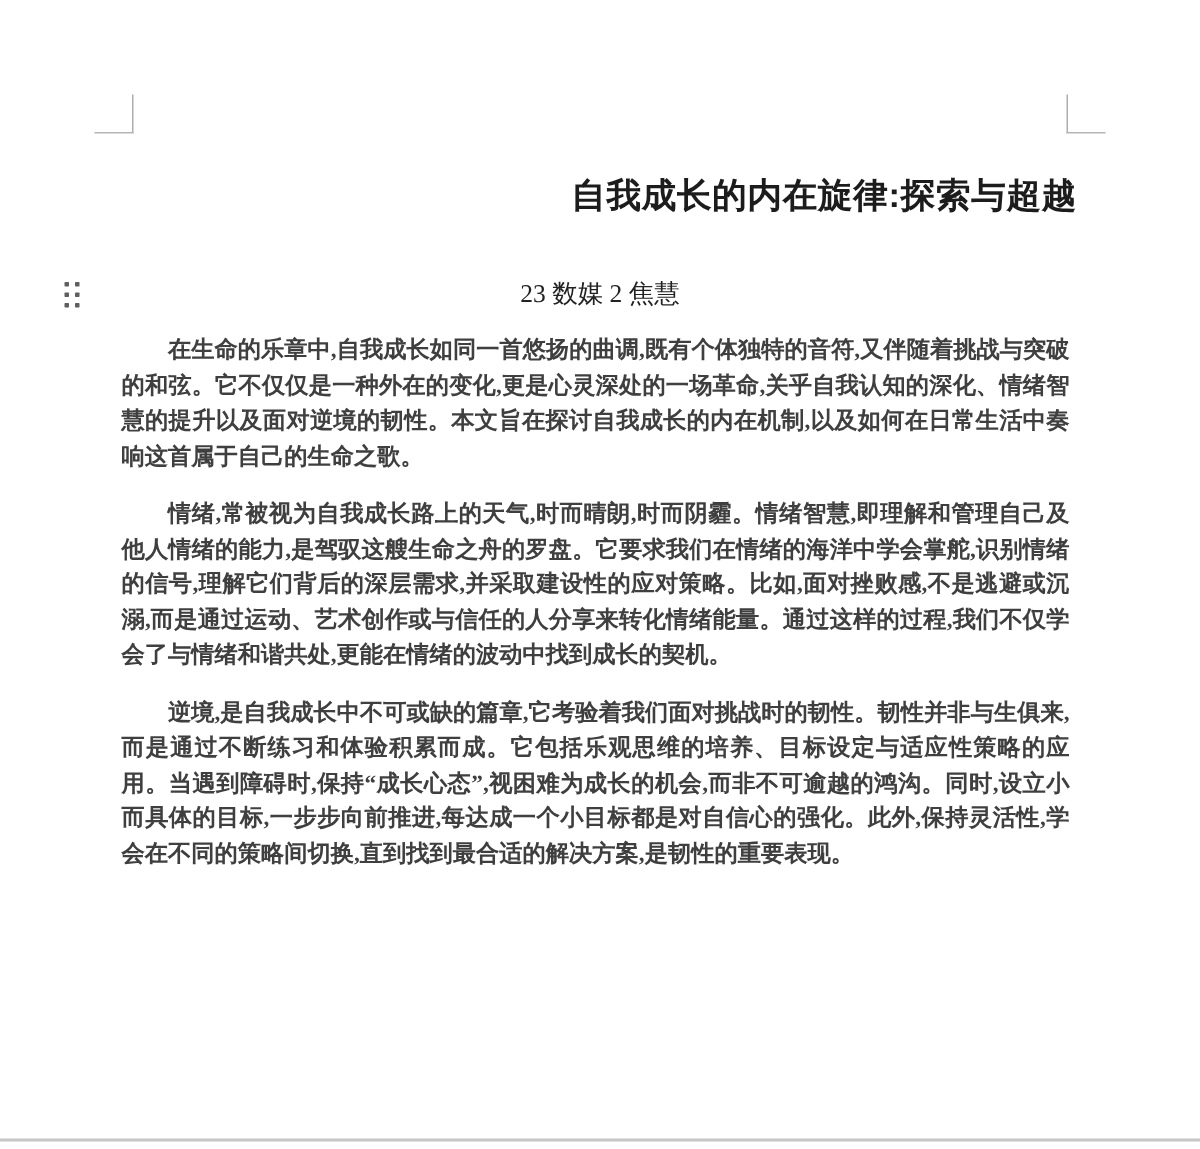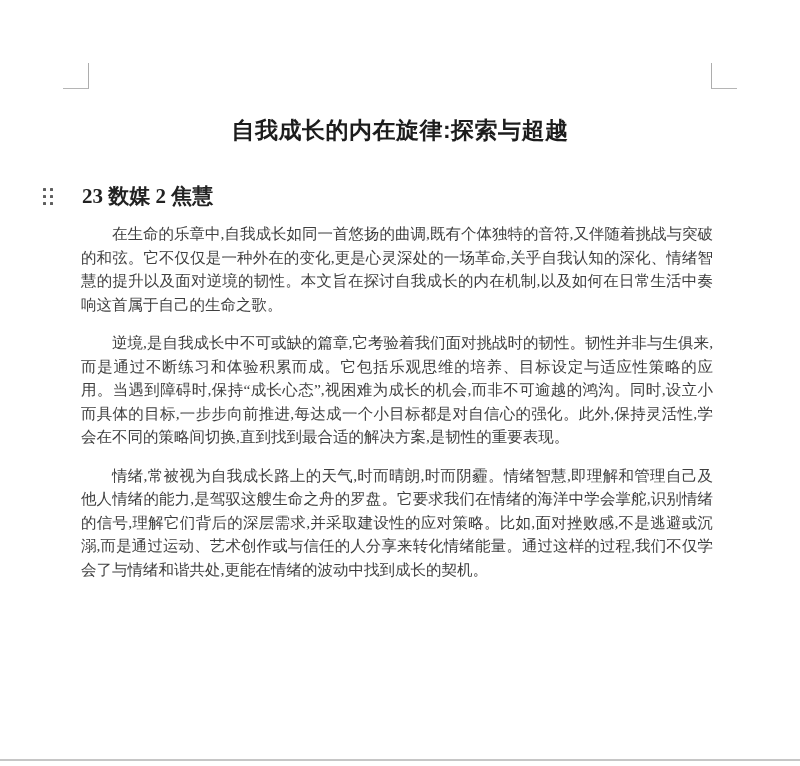--- a/index.html
+++ b/index.html
@@ -11,45 +11,47 @@
     overflow: hidden;
     font-family: "Liberation Serif", "DejaVu Serif", serif;
   }
   
   .corner { position: absolute; width: 25px; height: 25px; }
   .corner-tl { left: 63px; top: 63px; border-right: 1px solid #adadad; border-bottom: 1px solid #b5b5b5; }
   .corner-tr { left: 711px; top: 63px; border-left: 1px solid #adadad; border-bottom: 1px solid #b5b5b5; }
   
   .doc-title {
     margin: 114px 82px 0 82px;
-    text-align: center;
+    text-align: right;
     font-family: "Liberation Sans", "DejaVu Sans", sans-serif;
     font-weight: 700;
     font-size: 23px;
     line-height: 32px;
     color: #1c1c1c;
     letter-spacing: 0.5px;
   }
   
   .doc-subtitle {
     margin: 36px 82px 0 82px;
-    font-weight: 700;
-    font-size: 21px;
+    text-align: center;
+    font-weight: 400;
+    font-size: 17px;
     line-height: 28px;
     color: #222222;
   }
   
   .doc-body { margin: 12px 87px 0 81px; }
   .para {
     margin: 0 0 15px 0;
     font-size: 15.5px;
     line-height: 23.5px;
     text-align: justify;
     text-indent: 2em;
     color: #3f3f3f;
+    font-weight: bold;
   }
   
   .drag-handle {
     position: absolute;
     left: 43px;
     top: 188px;
     width: 11px;
     height: 18px;
     display: grid;
     grid-template-columns: repeat(2, 3px);
@@ -83,19 +85,19 @@
     <i class="dot"></i>
     <i class="dot"></i>
   </div>
 
   <h1 class="doc-title">自我成长的内在旋律:探索与超越</h1>
 
   <h2 class="doc-subtitle">23 数媒 2 焦慧</h2>
 
   <div class="doc-body">
     <p class="para">在生命的乐章中,自我成长如同一首悠扬的曲调,既有个体独特的音符,又伴随着挑战与突破的和弦。它不仅仅是一种外在的变化,更是心灵深处的一场革命,关乎自我认知的深化、情绪智慧的提升以及面对逆境的韧性。本文旨在探讨自我成长的内在机制,以及如何在日常生活中奏响这首属于自己的生命之歌。</p>
+    <p class="para">情绪,常被视为自我成长路上的天气,时而晴朗,时而阴霾。情绪智慧,即理解和管理自己及他人情绪的能力,是驾驭这艘生命之舟的罗盘。它要求我们在情绪的海洋中学会掌舵,识别情绪的信号,理解它们背后的深层需求,并采取建设性的应对策略。比如,面对挫败感,不是逃避或沉溺,而是通过运动、艺术创作或与信任的人分享来转化情绪能量。通过这样的过程,我们不仅学会了与情绪和谐共处,更能在情绪的波动中找到成长的契机。</p>
     <p class="para">逆境,是自我成长中不可或缺的篇章,它考验着我们面对挑战时的韧性。韧性并非与生俱来,而是通过不断练习和体验积累而成。它包括乐观思维的培养、目标设定与适应性策略的应用。当遇到障碍时,保持“成长心态”,视困难为成长的机会,而非不可逾越的鸿沟。同时,设立小而具体的目标,一步步向前推进,每达成一个小目标都是对自信心的强化。此外,保持灵活性,学会在不同的策略间切换,直到找到最合适的解决方案,是韧性的重要表现。</p>
-    <p class="para">情绪,常被视为自我成长路上的天气,时而晴朗,时而阴霾。情绪智慧,即理解和管理自己及他人情绪的能力,是驾驭这艘生命之舟的罗盘。它要求我们在情绪的海洋中学会掌舵,识别情绪的信号,理解它们背后的深层需求,并采取建设性的应对策略。比如,面对挫败感,不是逃避或沉溺,而是通过运动、艺术创作或与信任的人分享来转化情绪能量。通过这样的过程,我们不仅学会了与情绪和谐共处,更能在情绪的波动中找到成长的契机。</p>
   </div>
 
   <div class="page-edge"></div>
 
 </div>
 
 </body></html>

